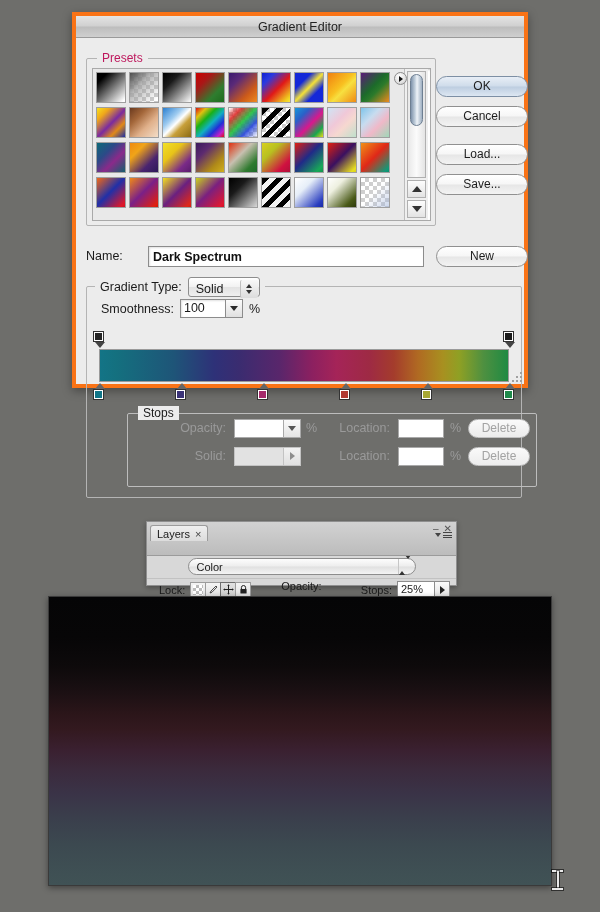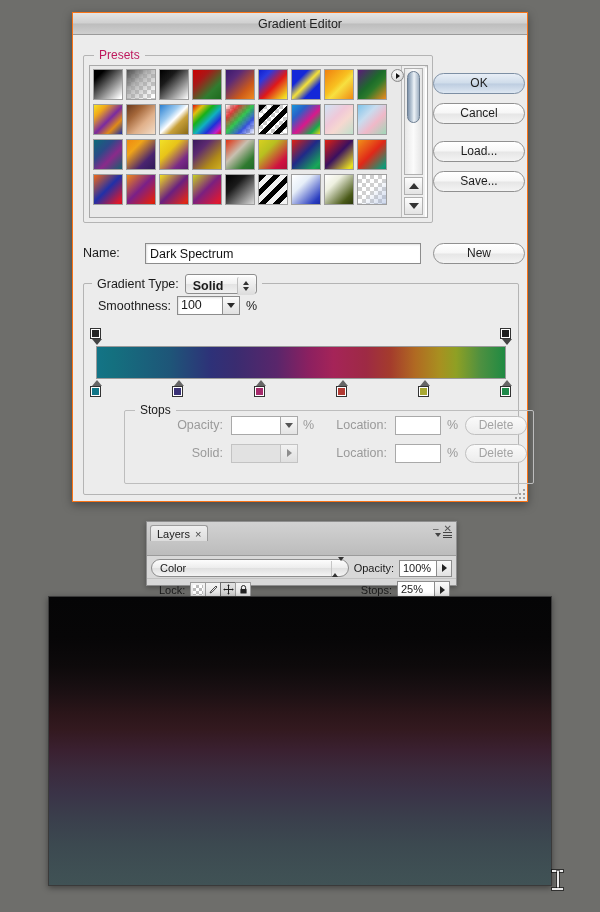--- a/index.html
+++ b/index.html
@@ -10,23 +10,23 @@
     font-family:"Liberation Sans", sans-serif;
     font-size:12px;
     color:#1a1a1a;
     overflow:hidden;
     position:relative;
   }
 
   
   #dialog {
     position:absolute; left:72px; top:12px;
-    width:456px; height:490px;
+    width:456px; height:376px;
     background:#ececec;
-    border:1px solid #f97316;
+    border:4px solid #f97316;
     box-shadow:0 3px 9px rgba(0,0,0,.35);
   }
   #titlebar {
     height:22px;
     background:linear-gradient(to bottom,#e4e4e4 0%,#d0d0d0 48%,#bdbdbd 52%,#cfcfcf 100%);
     border-bottom:1px solid #9a9a9a;
     display:flex; align-items:center; justify-content:center;
     font-size:12.5px; color:#222;
   }
   .dlg-body { position:relative; padding:0 10px; }
@@ -135,38 +135,38 @@
   #name-label { position:absolute; left:0; top:3px; font-size:12.5px; }
   #name-input {
     position:absolute; left:62px; top:0;
     width:276px; height:21px;
     border:1px solid #8c8c8c;
     background:#fff;
     font-family:"Liberation Sans", sans-serif;
     font-size:12.5px; color:#111;
     padding:0 4px;
     box-shadow:inset 1px 1px 2px rgba(0,0,0,.12);
+    font-weight:bold;
   }
   #new-btn { position:absolute; left:350px; top:0; margin:0; }
 
   
   #gtype-group { left:10px; top:248px; width:436px; height:212px; }
   #gtype-label {
     position:absolute; top:-10px; left:8px;
     background:#ececec; padding:0 5px;
     font-size:12.5px; display:flex; align-items:center; gap:6px;
   }
   .popup {
     display:inline-flex; align-items:center;
     height:20px; min-width:72px;
     border:1px solid #8d8d8d; border-radius:3px;
     background:linear-gradient(to bottom,#ffffff,#f2f2f2 48%,#e3e3e3 52%,#f0f0f0);
     padding:4px 0 0 7px; font-size:12.5px;
     cursor:pointer;
-    font-weight:bold;
   }
   .popup .val { flex:1; }
   .popup .stepper {
     width:18px; height:18px; margin:0 1px;
     border-left:1px solid #bfbfbf;
     display:flex; flex-direction:column; align-items:center; justify-content:center; gap:2px;
     background:linear-gradient(to bottom,#f8f8f8,#dcdcdc);
     border-radius:2px;
   }
   .stepper .u{width:0;height:0;border-left:3.5px solid transparent;border-right:3.5px solid transparent;border-bottom:4px solid #333;}
@@ -280,21 +280,21 @@
     display:flex; align-items:center; gap:5px;
     font-size:11px;
   }
   #tab-close { font-size:11px; color:#444; cursor:pointer; }
   #win-ctrl { position:absolute; right:4px; top:1px; display:flex; gap:5px; color:#555; font-size:10px; }
   #panel-menu { position:absolute; right:4px; top:10px; display:flex; align-items:center; gap:2px; cursor:pointer; }
   #panel-menu .tri{width:0;height:0;border-left:3px solid transparent;border-right:3px solid transparent;border-top:4px solid #444;}
   #panel-menu .lines{display:flex;flex-direction:column;gap:1.5px;}
   #panel-menu .lines span{display:block;width:9px;height:1px;background:#444;}
 
-  #layers-row1 { height:22px; display:flex; align-items:center; padding:2px 4px 0 4px; gap:5px; }
+  #layers-row1 { height:22px; display:flex; align-items:center; padding:2px 4px 0 4px; gap:5px;flex-direction:column; }
   #blend-popup {
     width:228px; height:18px;
     border:1px solid #8d8d8d; border-radius:9px;
     background:linear-gradient(to bottom,#fdfdfd,#ededed 48%,#e0e0e0 52%,#f4f4f4);
     display:flex; align-items:center; padding:0 2px 0 8px;
     font-size:11px; cursor:pointer;
   }
   #blend-popup .v{flex:1;}
   #blend-popup .stepper{width:15px;height:15px;border-left:1px solid #c6c6c6;}
   .mini-field {

